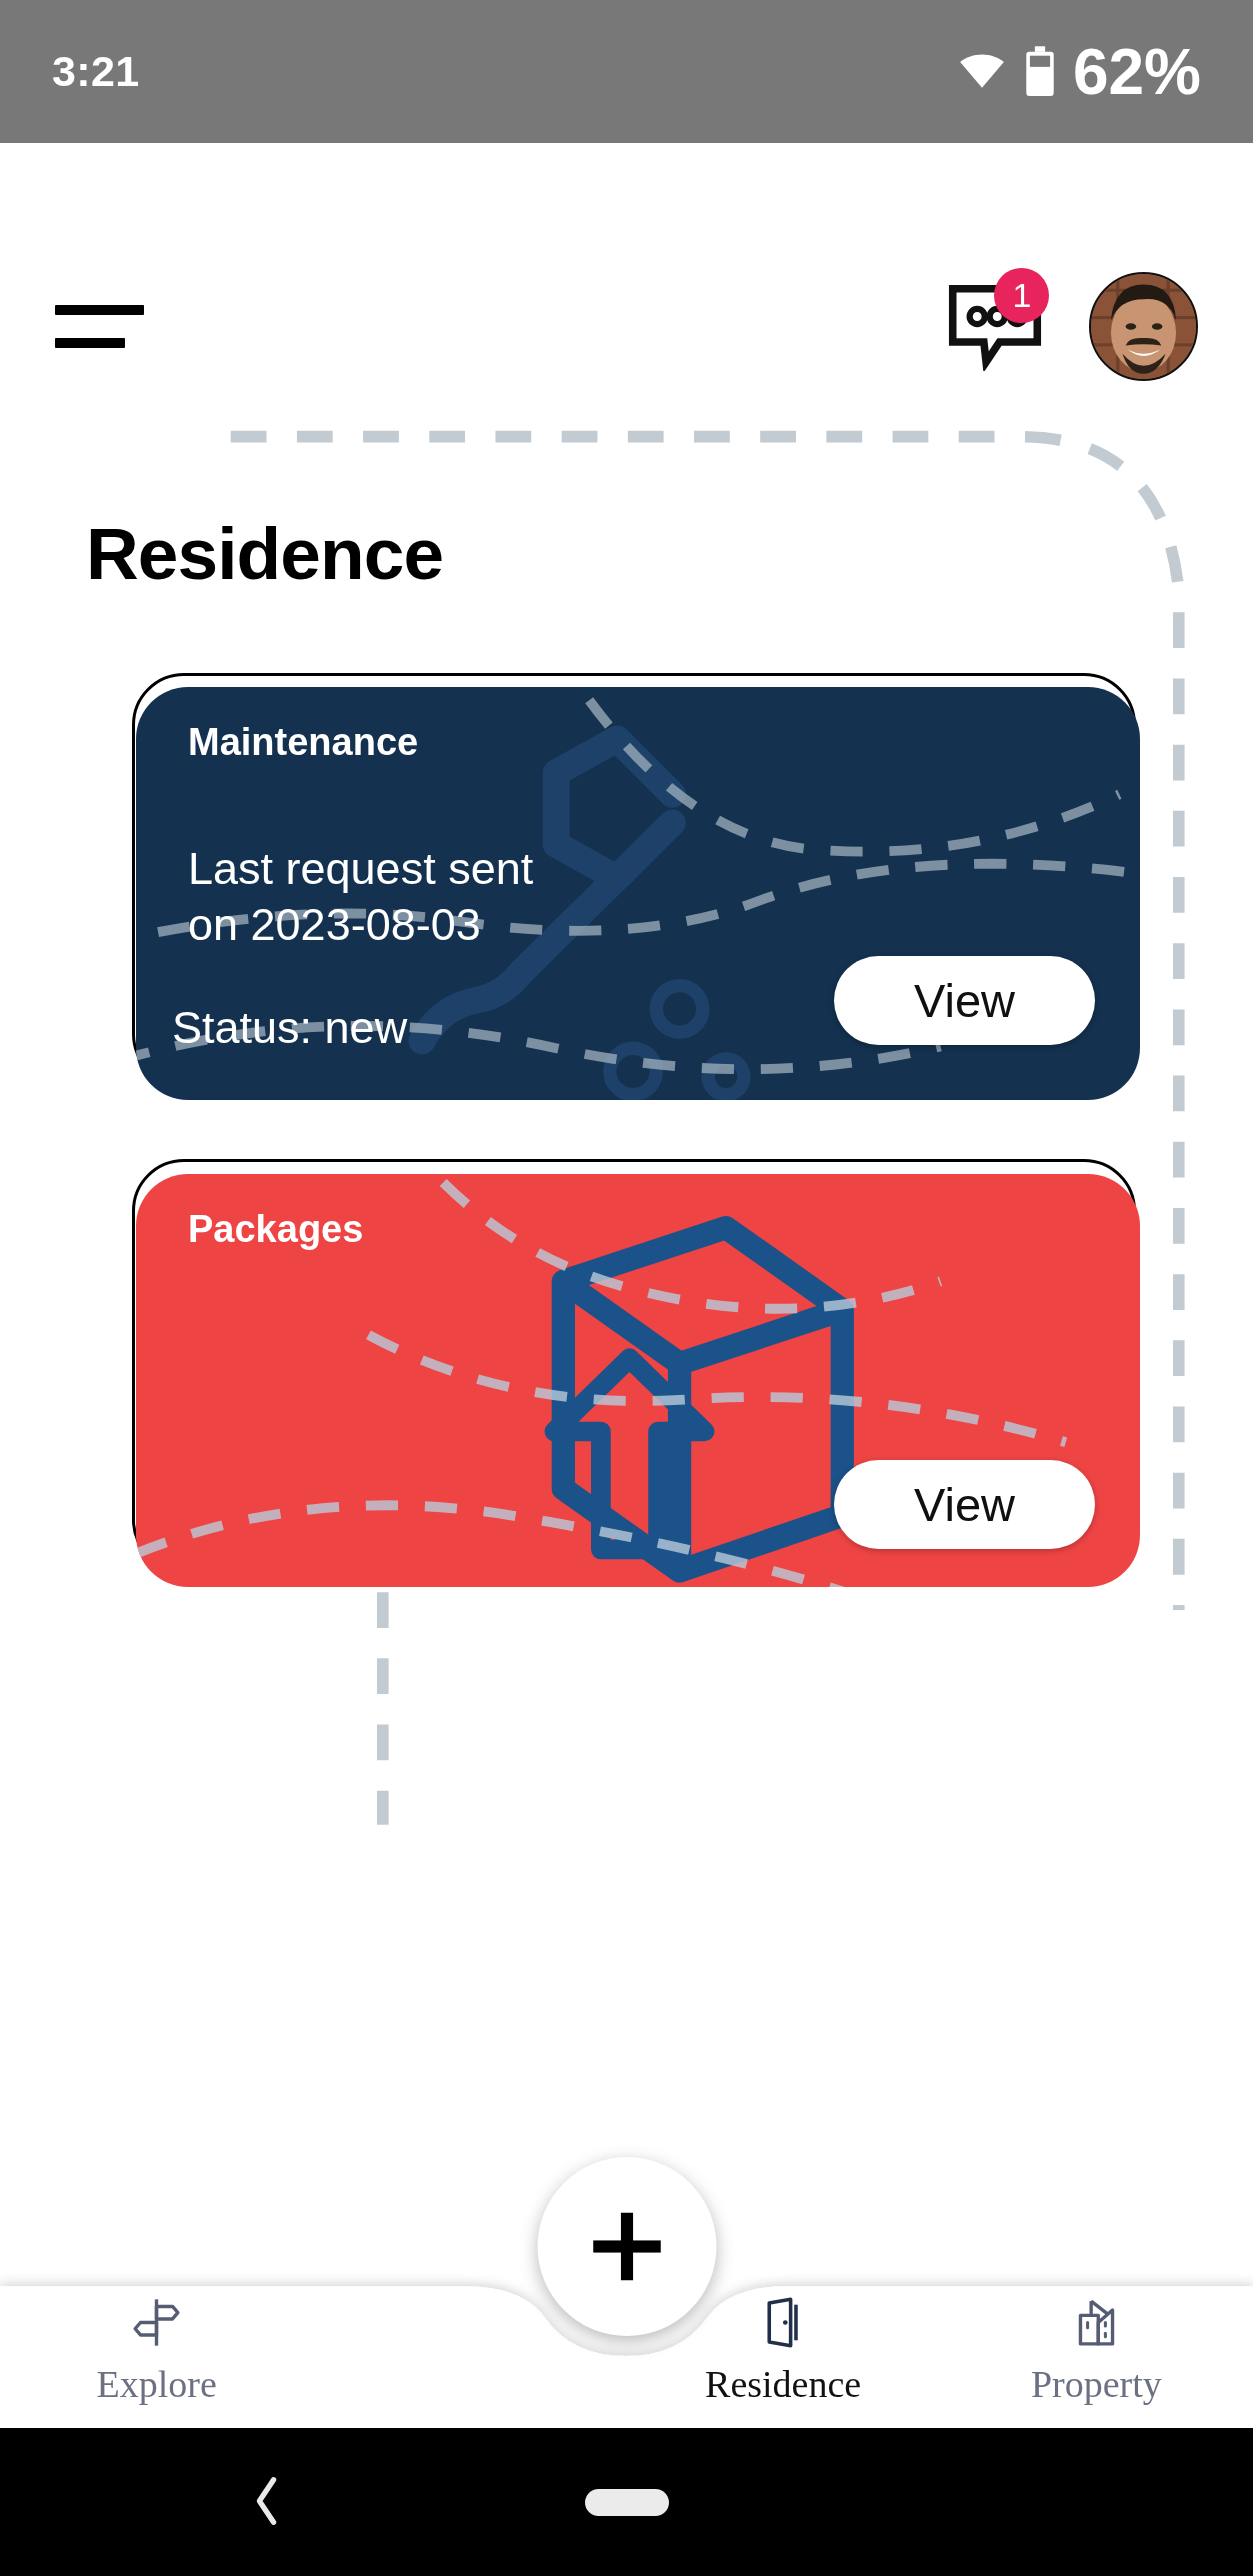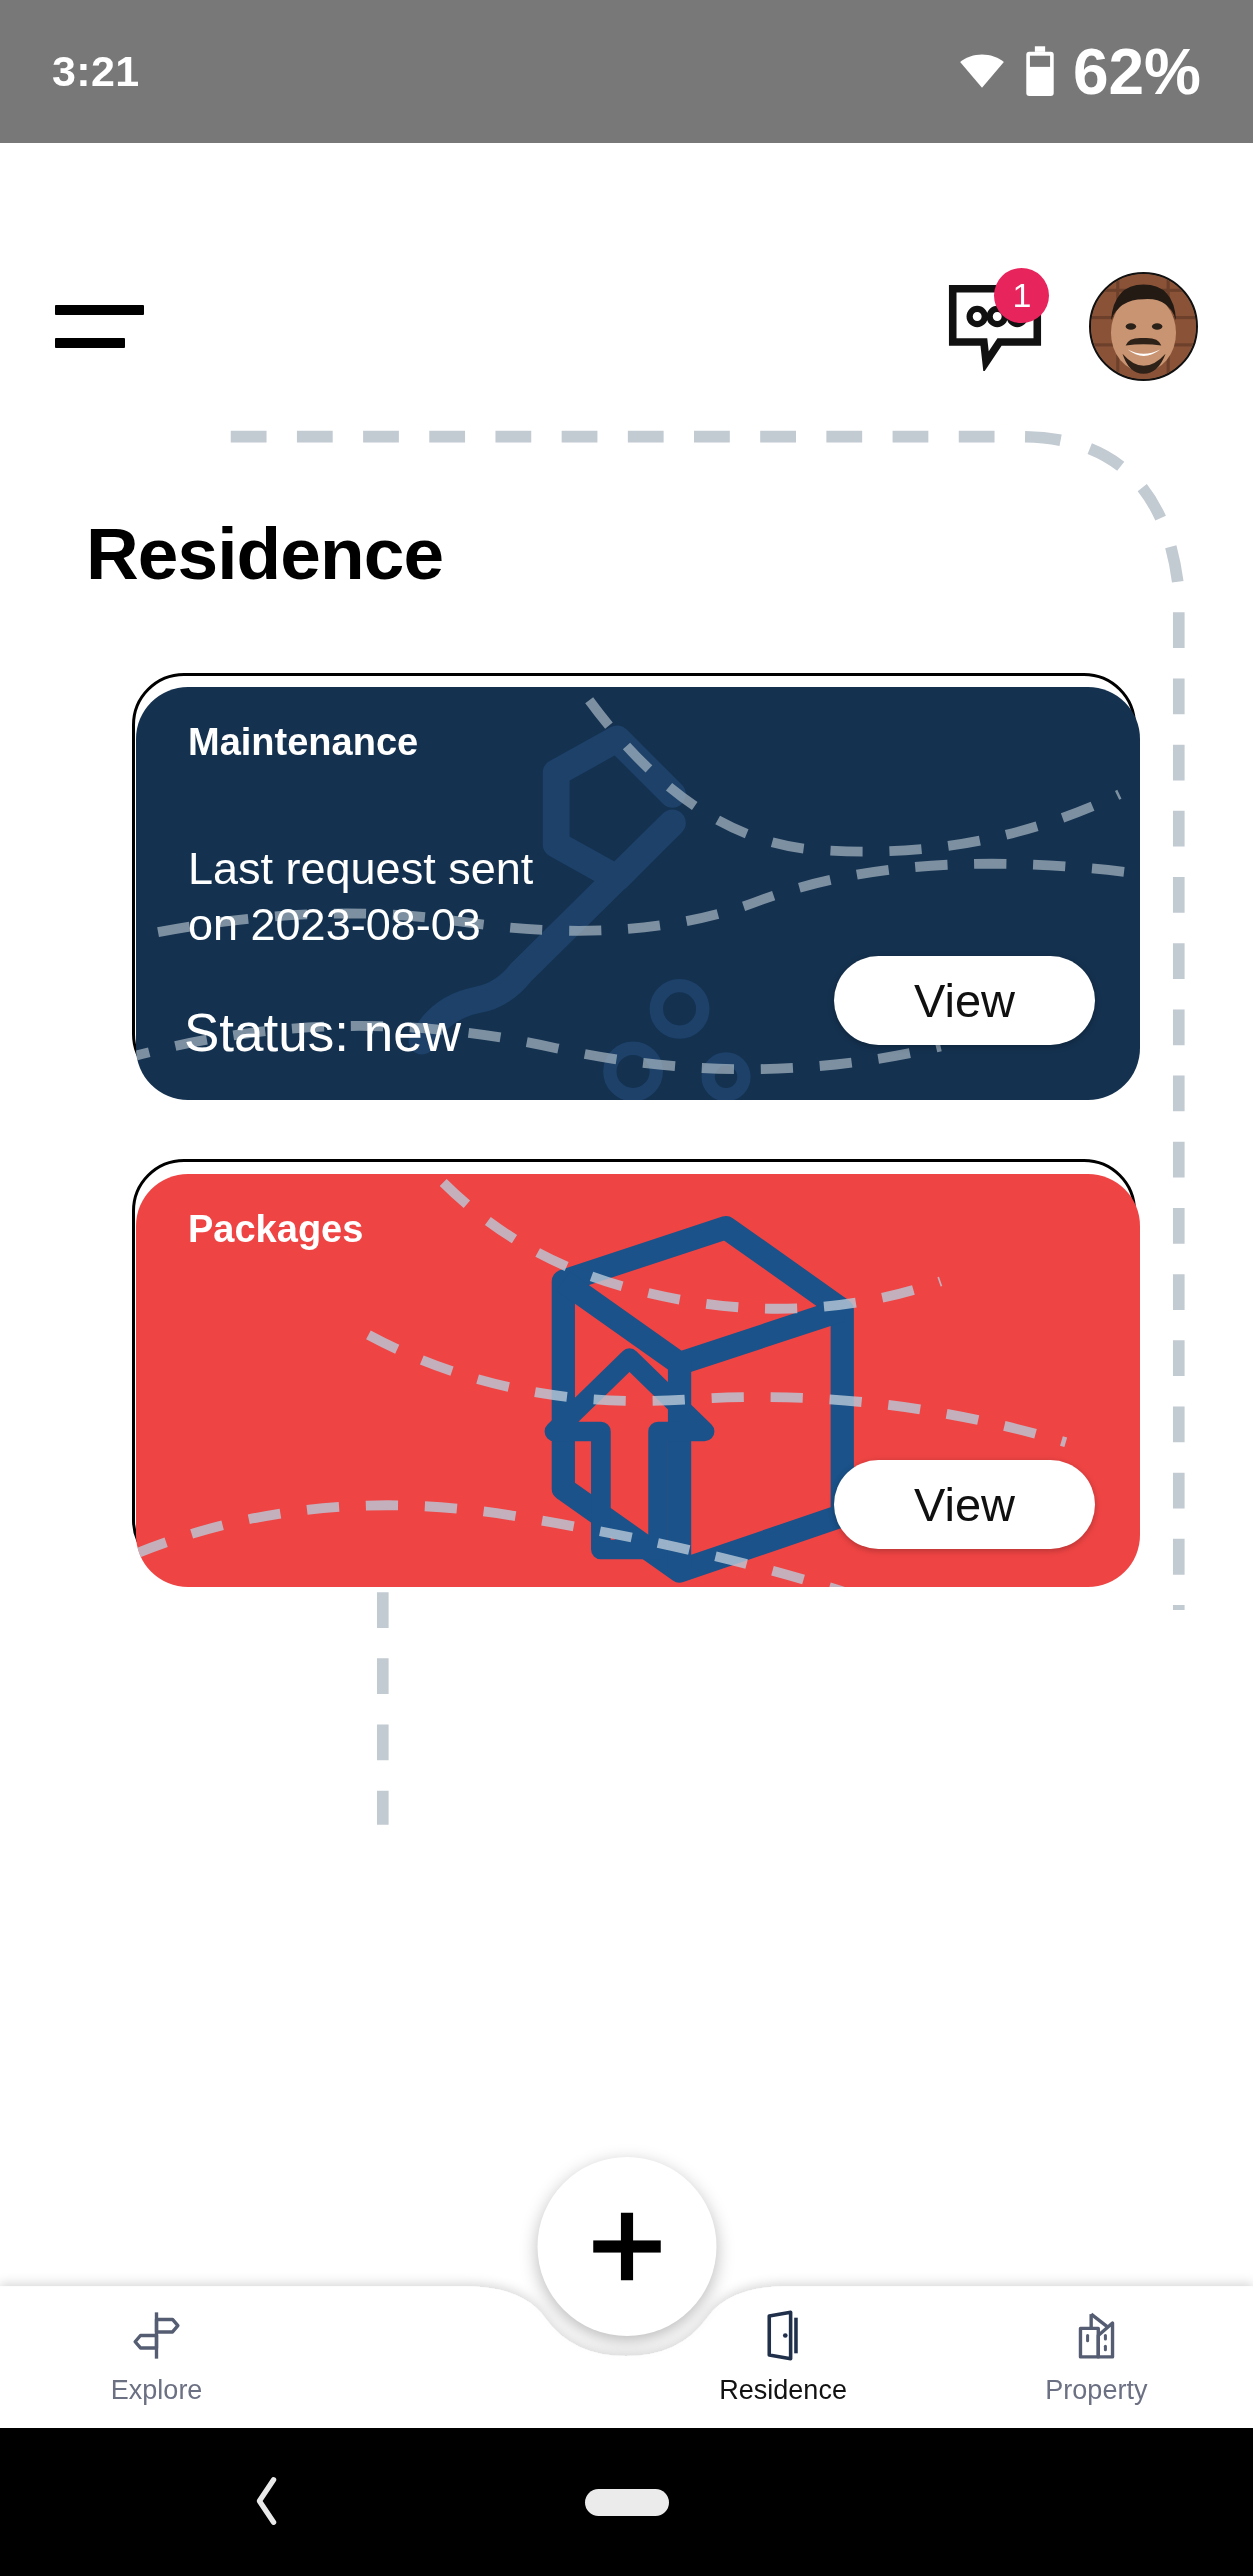--- a/index.html
+++ b/index.html
@@ -73,22 +73,22 @@
   .card-art{ position:absolute; inset:0; }
   .card-title{
     position:absolute; left:52px; top:34px;
     font-size:38px; font-weight:700; color:#fff;
   }
   .card-sub{
     position:absolute; left:52px; top:154px;
     font-size:45px; color:#fff; line-height:1.24; white-space:pre-line;
   }
   .card-status{
-    position:absolute; left:48px; top:315px;
-    font-size:53px; color:#fff;text-align:right;
+    position:absolute; left:36px; top:315px;
+    font-size:45px; color:#fff;text-align:right;
   }
   .view-btn{
     position:absolute; right:45px; bottom:55px;
     width:261px; height:89px; border-radius:47px;
     background:#fff; color:#101010; font-size:47px;
     display:flex; align-items:center; justify-content:center;
     border:none; cursor:pointer; font-family:inherit;
     box-shadow:0 1.8px 6.3px rgba(0,0,0,.25);
   }
   .card-pack .view-btn{ bottom:38px; }
@@ -99,21 +99,21 @@
   }
   .nav-items{
     position:absolute; inset:0; display:flex; align-items:flex-end;
     padding-bottom:18px;
   }
   .nav-item{
     flex:1; display:flex; flex-direction:column; align-items:center;
     gap:10.7px; cursor:pointer;
   }
   .nav-item.spacer{ cursor:default; }
-  .nav-label{ font-size:27px; }
+  .nav-label{ font-size:38px;font-family:Liberation Serif, serif; }
   .nav-item.active .nav-label{ color:#111; }
   .nav-item.inactive .nav-label{ color:#6b7083; }
 
   .fab{
     position:absolute; left:50%; transform:translateX(-50%);
     bottom:240px; width:179px; height:179px; border-radius:50%;
     background:#fff; box-shadow:0 5.4px 18px rgba(0,0,0,.28);
     display:flex; align-items:center; justify-content:center;
     cursor:pointer; z-index:6;
   }

